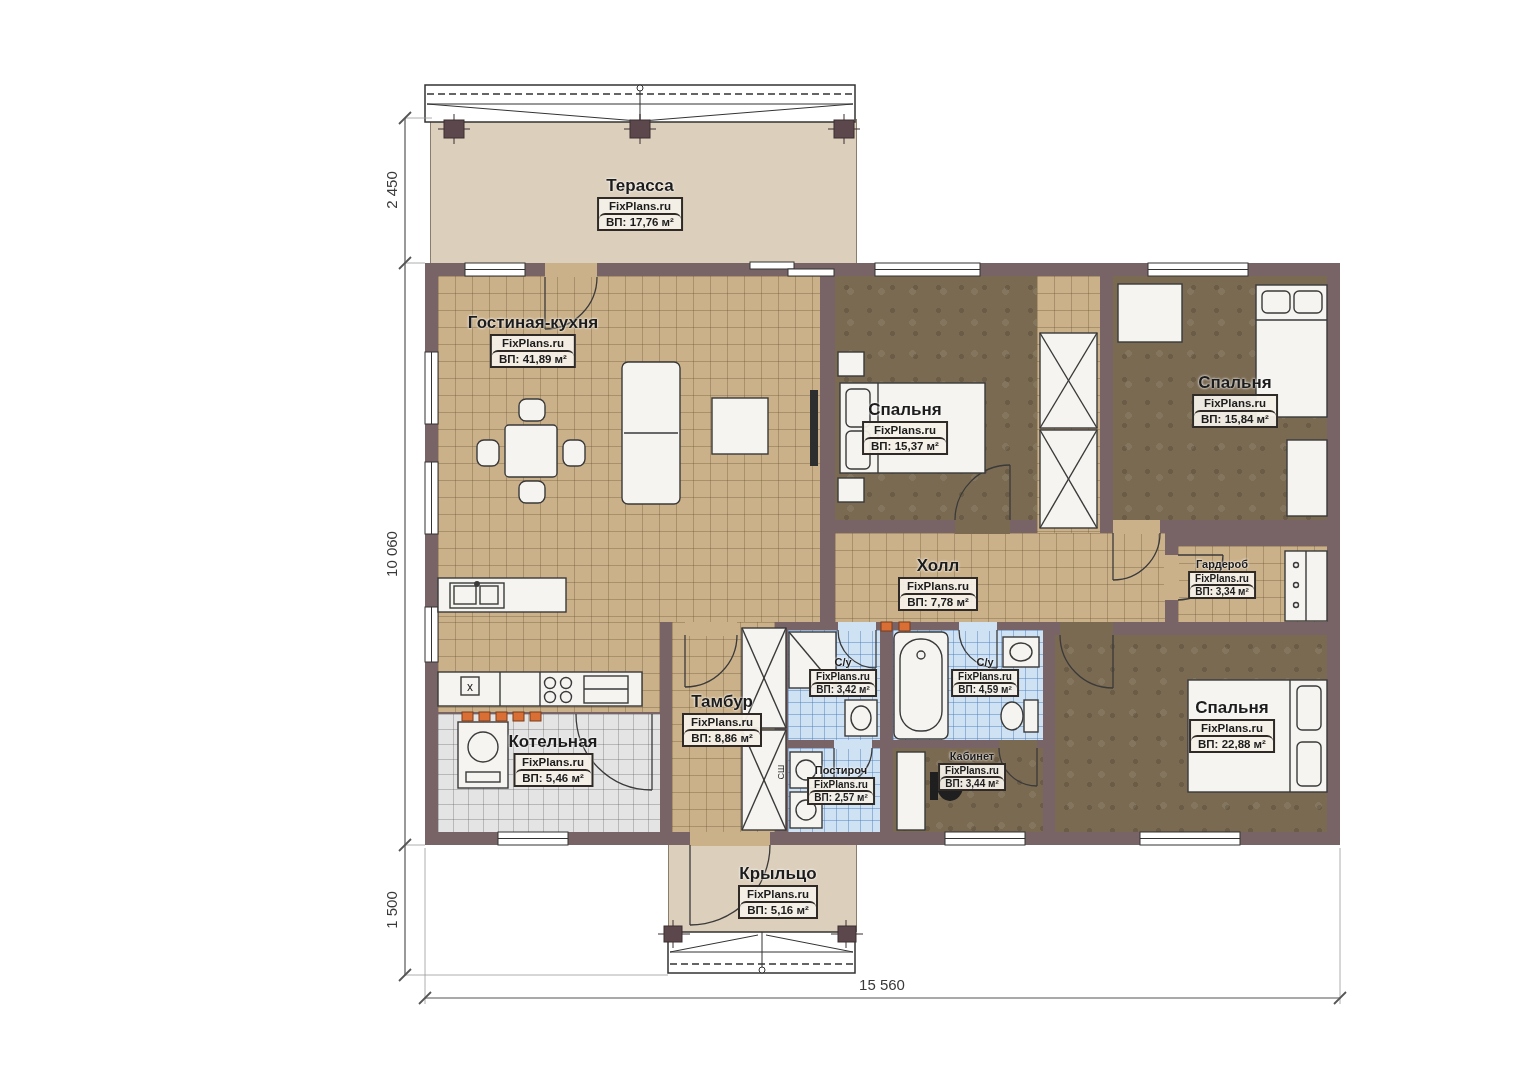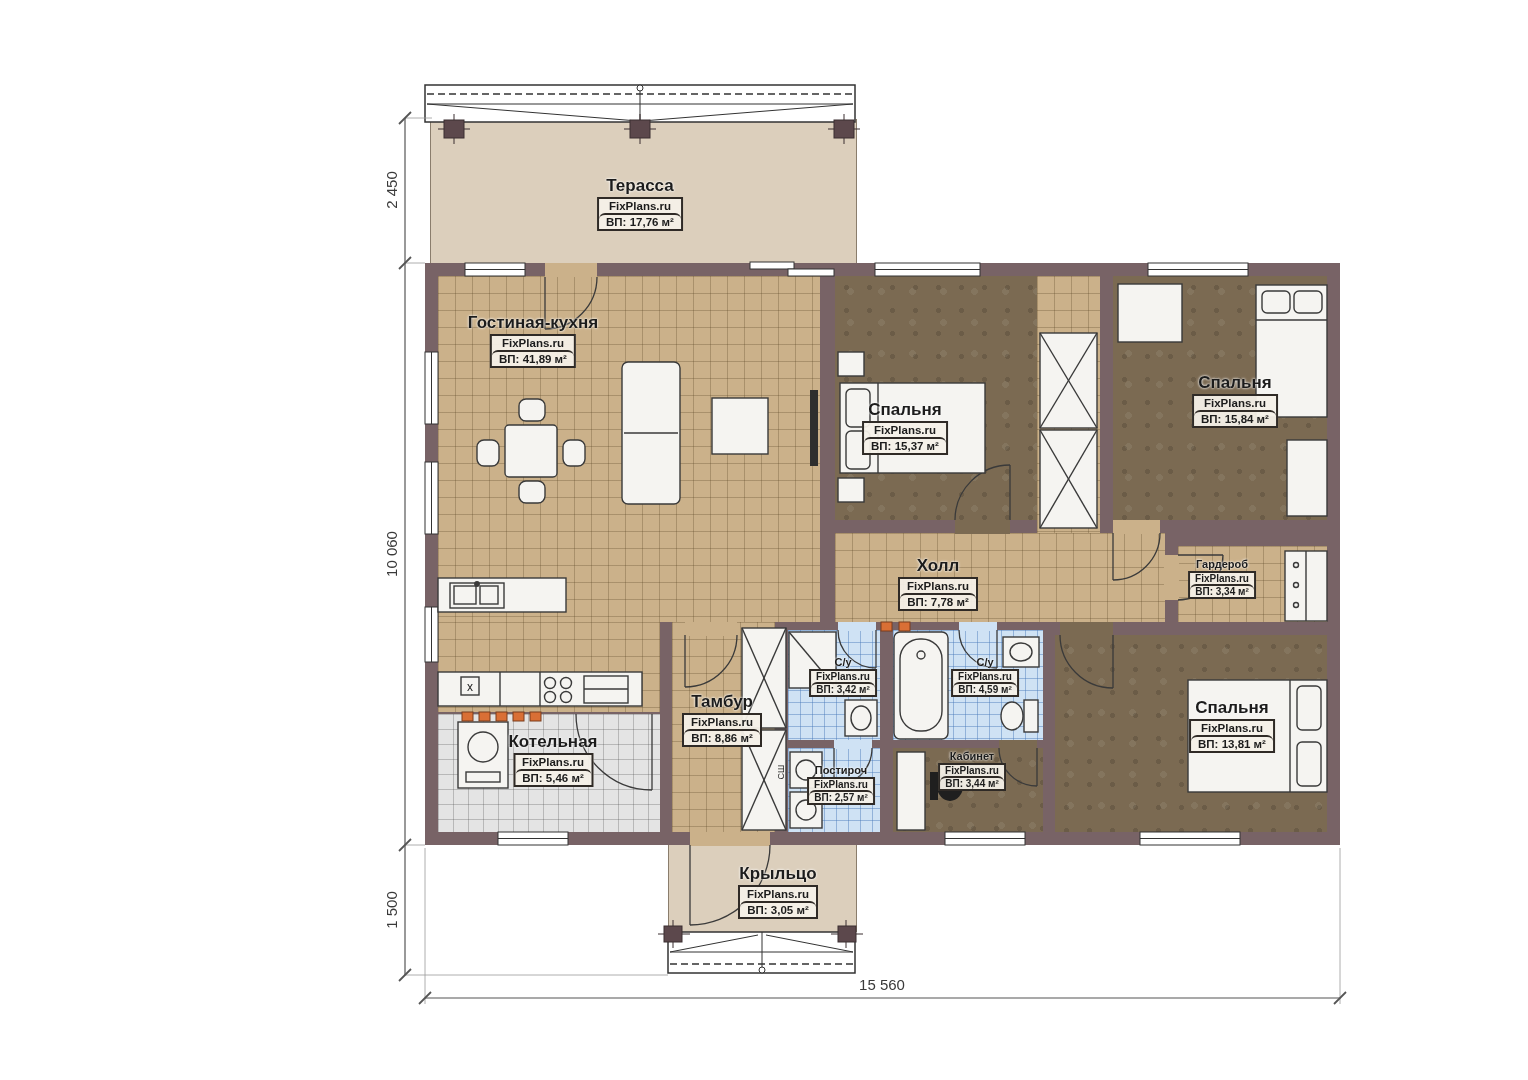--- a/index.html
+++ b/index.html
@@ -364,27 +364,27 @@
 
   <div class="rlabel" style="left:553px;top:732px;">
     <div class="t">Котельная</div>
     <div class="box"><div class="row">FixPlans.ru</div>
     <div class="row">ВП: 5,46 м²</div></div>
   </div>
 
   <div class="rlabel" style="left:1232px;top:698px;">
     <div class="t">Спальня</div>
     <div class="box"><div class="row">FixPlans.ru</div>
-    <div class="row">ВП: 13,81 м²</div></div>
+    <div class="row">ВП: 22,88 м²</div></div>
   </div>
 
   <div class="rlabel" style="left:778px;top:864px;">
     <div class="t">Крыльцо</div>
     <div class="box"><div class="row">FixPlans.ru</div>
-    <div class="row">ВП: 3,05 м²</div></div>
+    <div class="row">ВП: 5,16 м²</div></div>
   </div>
 
   <div class="dim vert" style="left:391px;top:190px;">2 450</div>
   <div class="dim vert" style="left:391px;top:554px;">10 060</div>
   <div class="dim vert" style="left:391px;top:910px;">1 500</div>
   <div class="dim" style="left:882px;top:984px;">15 560</div>
 
 </div>
 
 </body></html>

